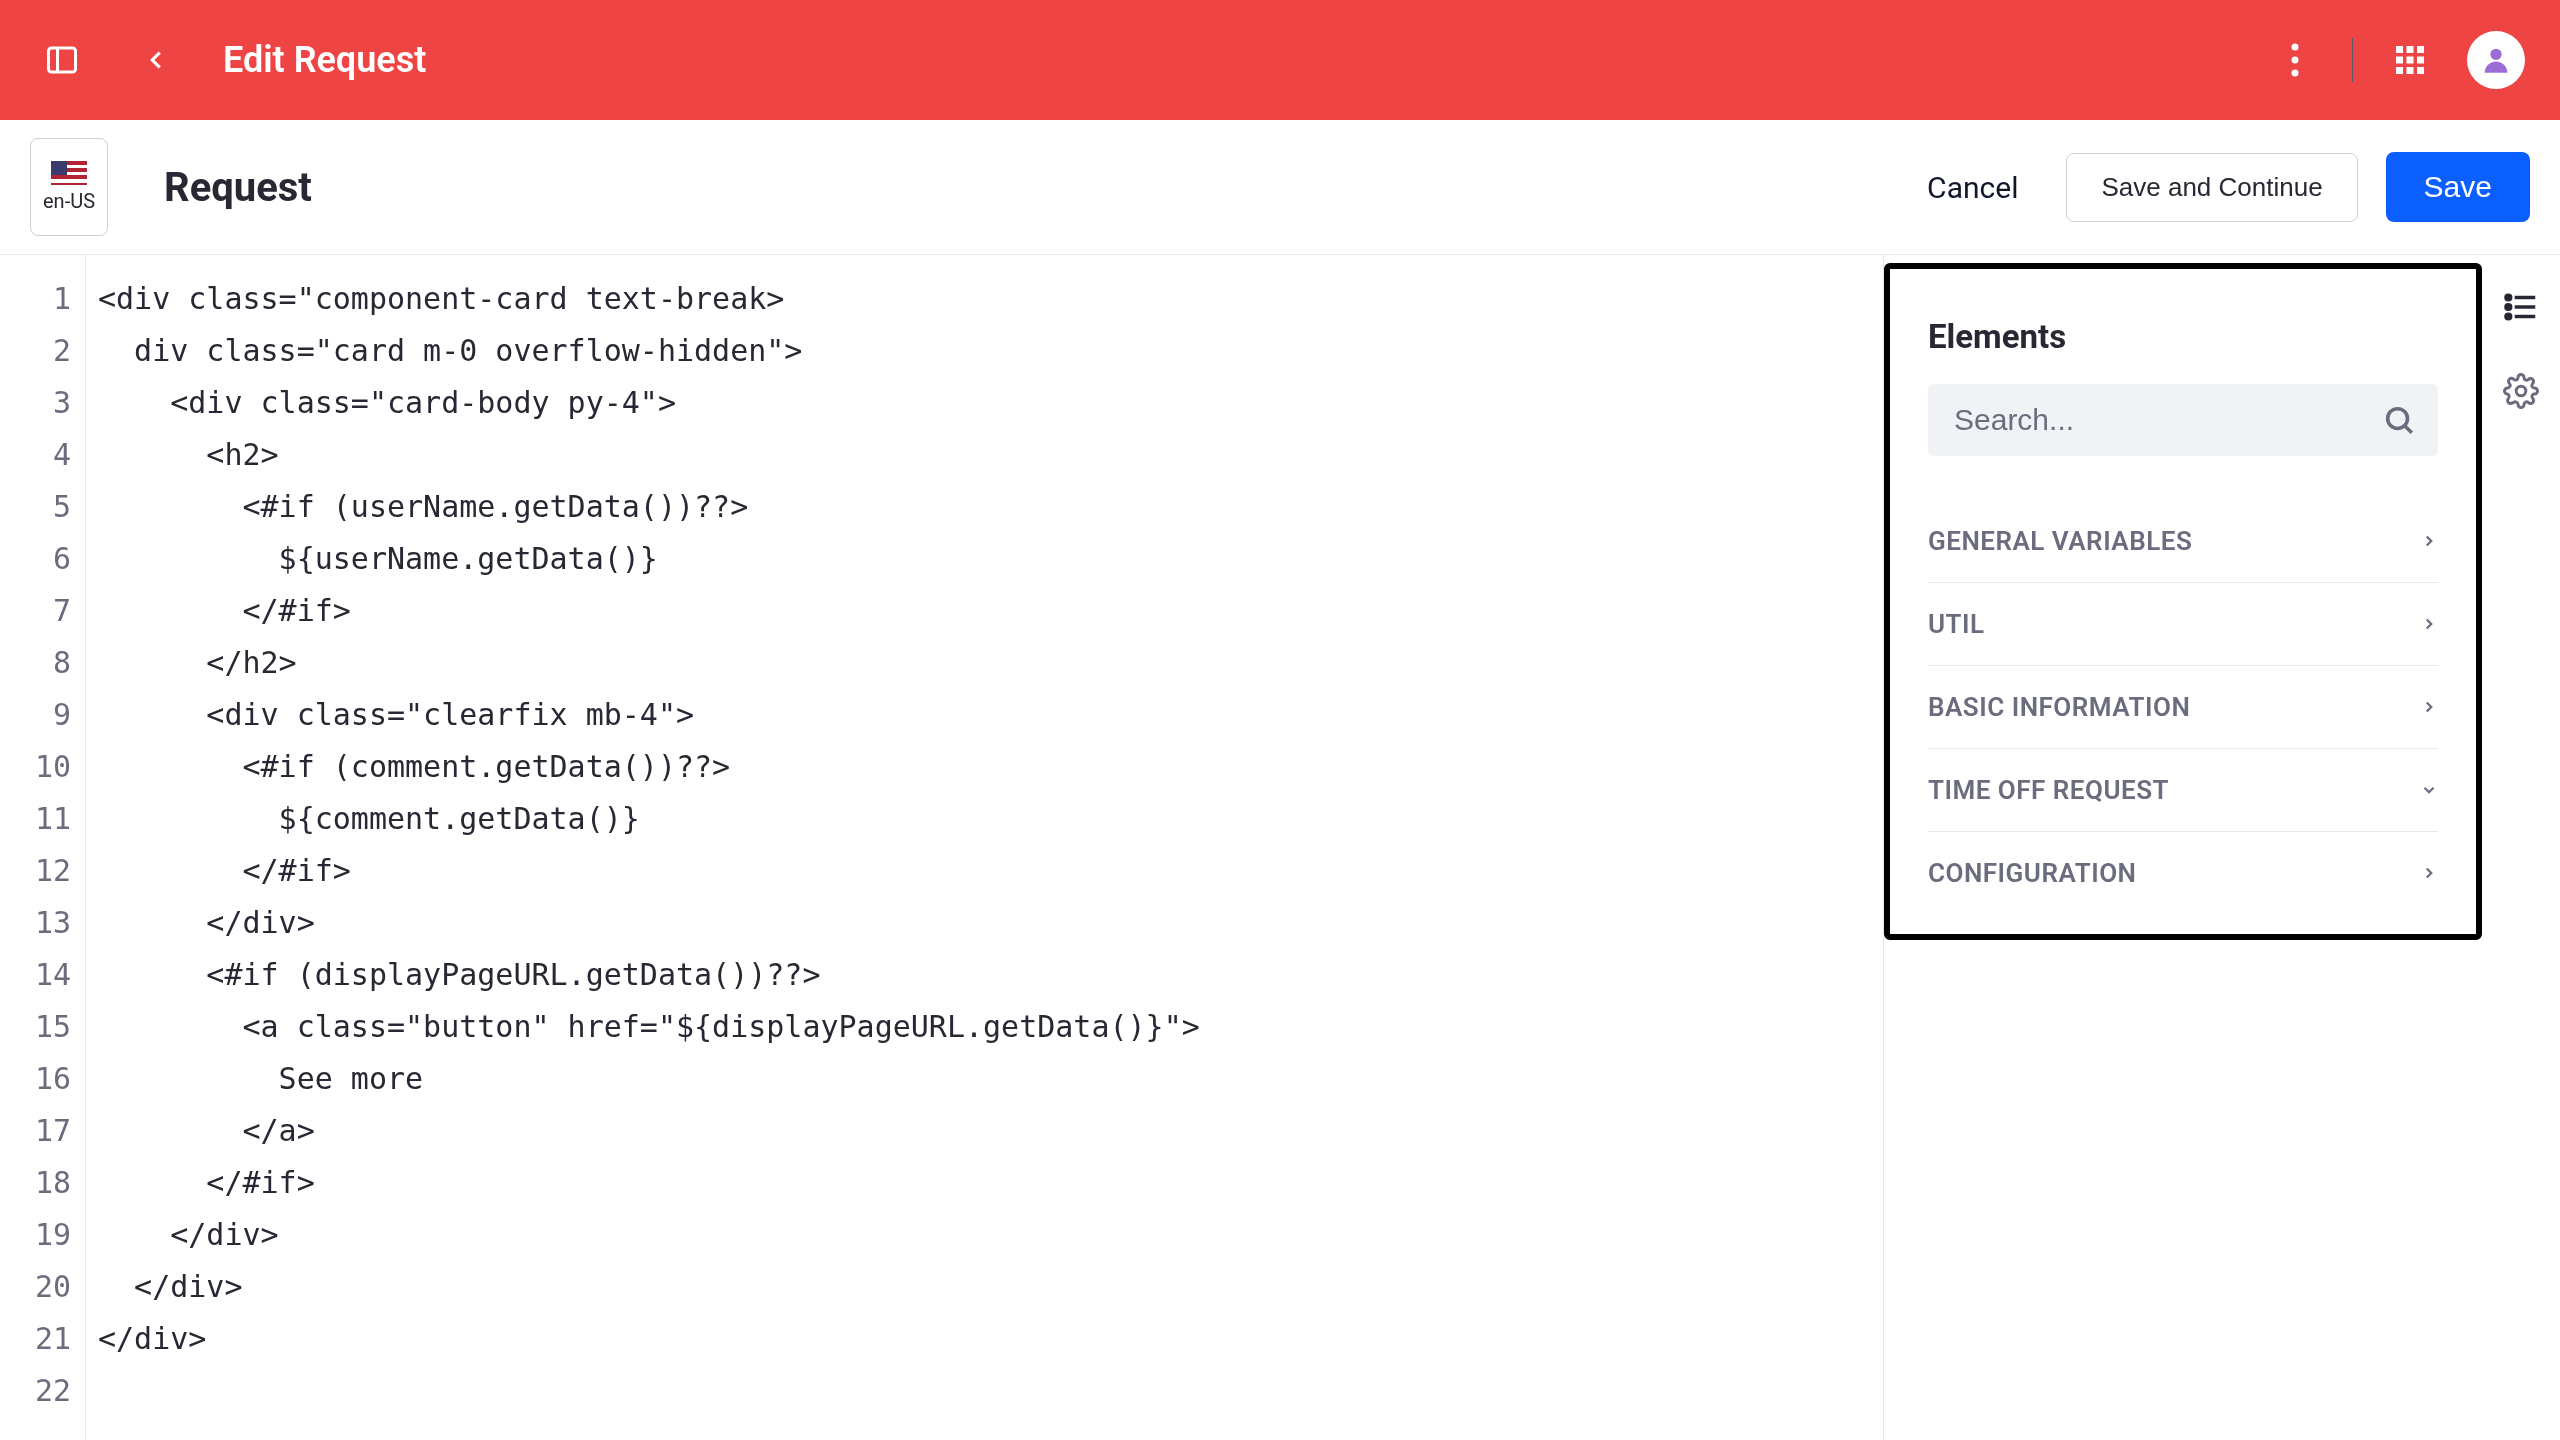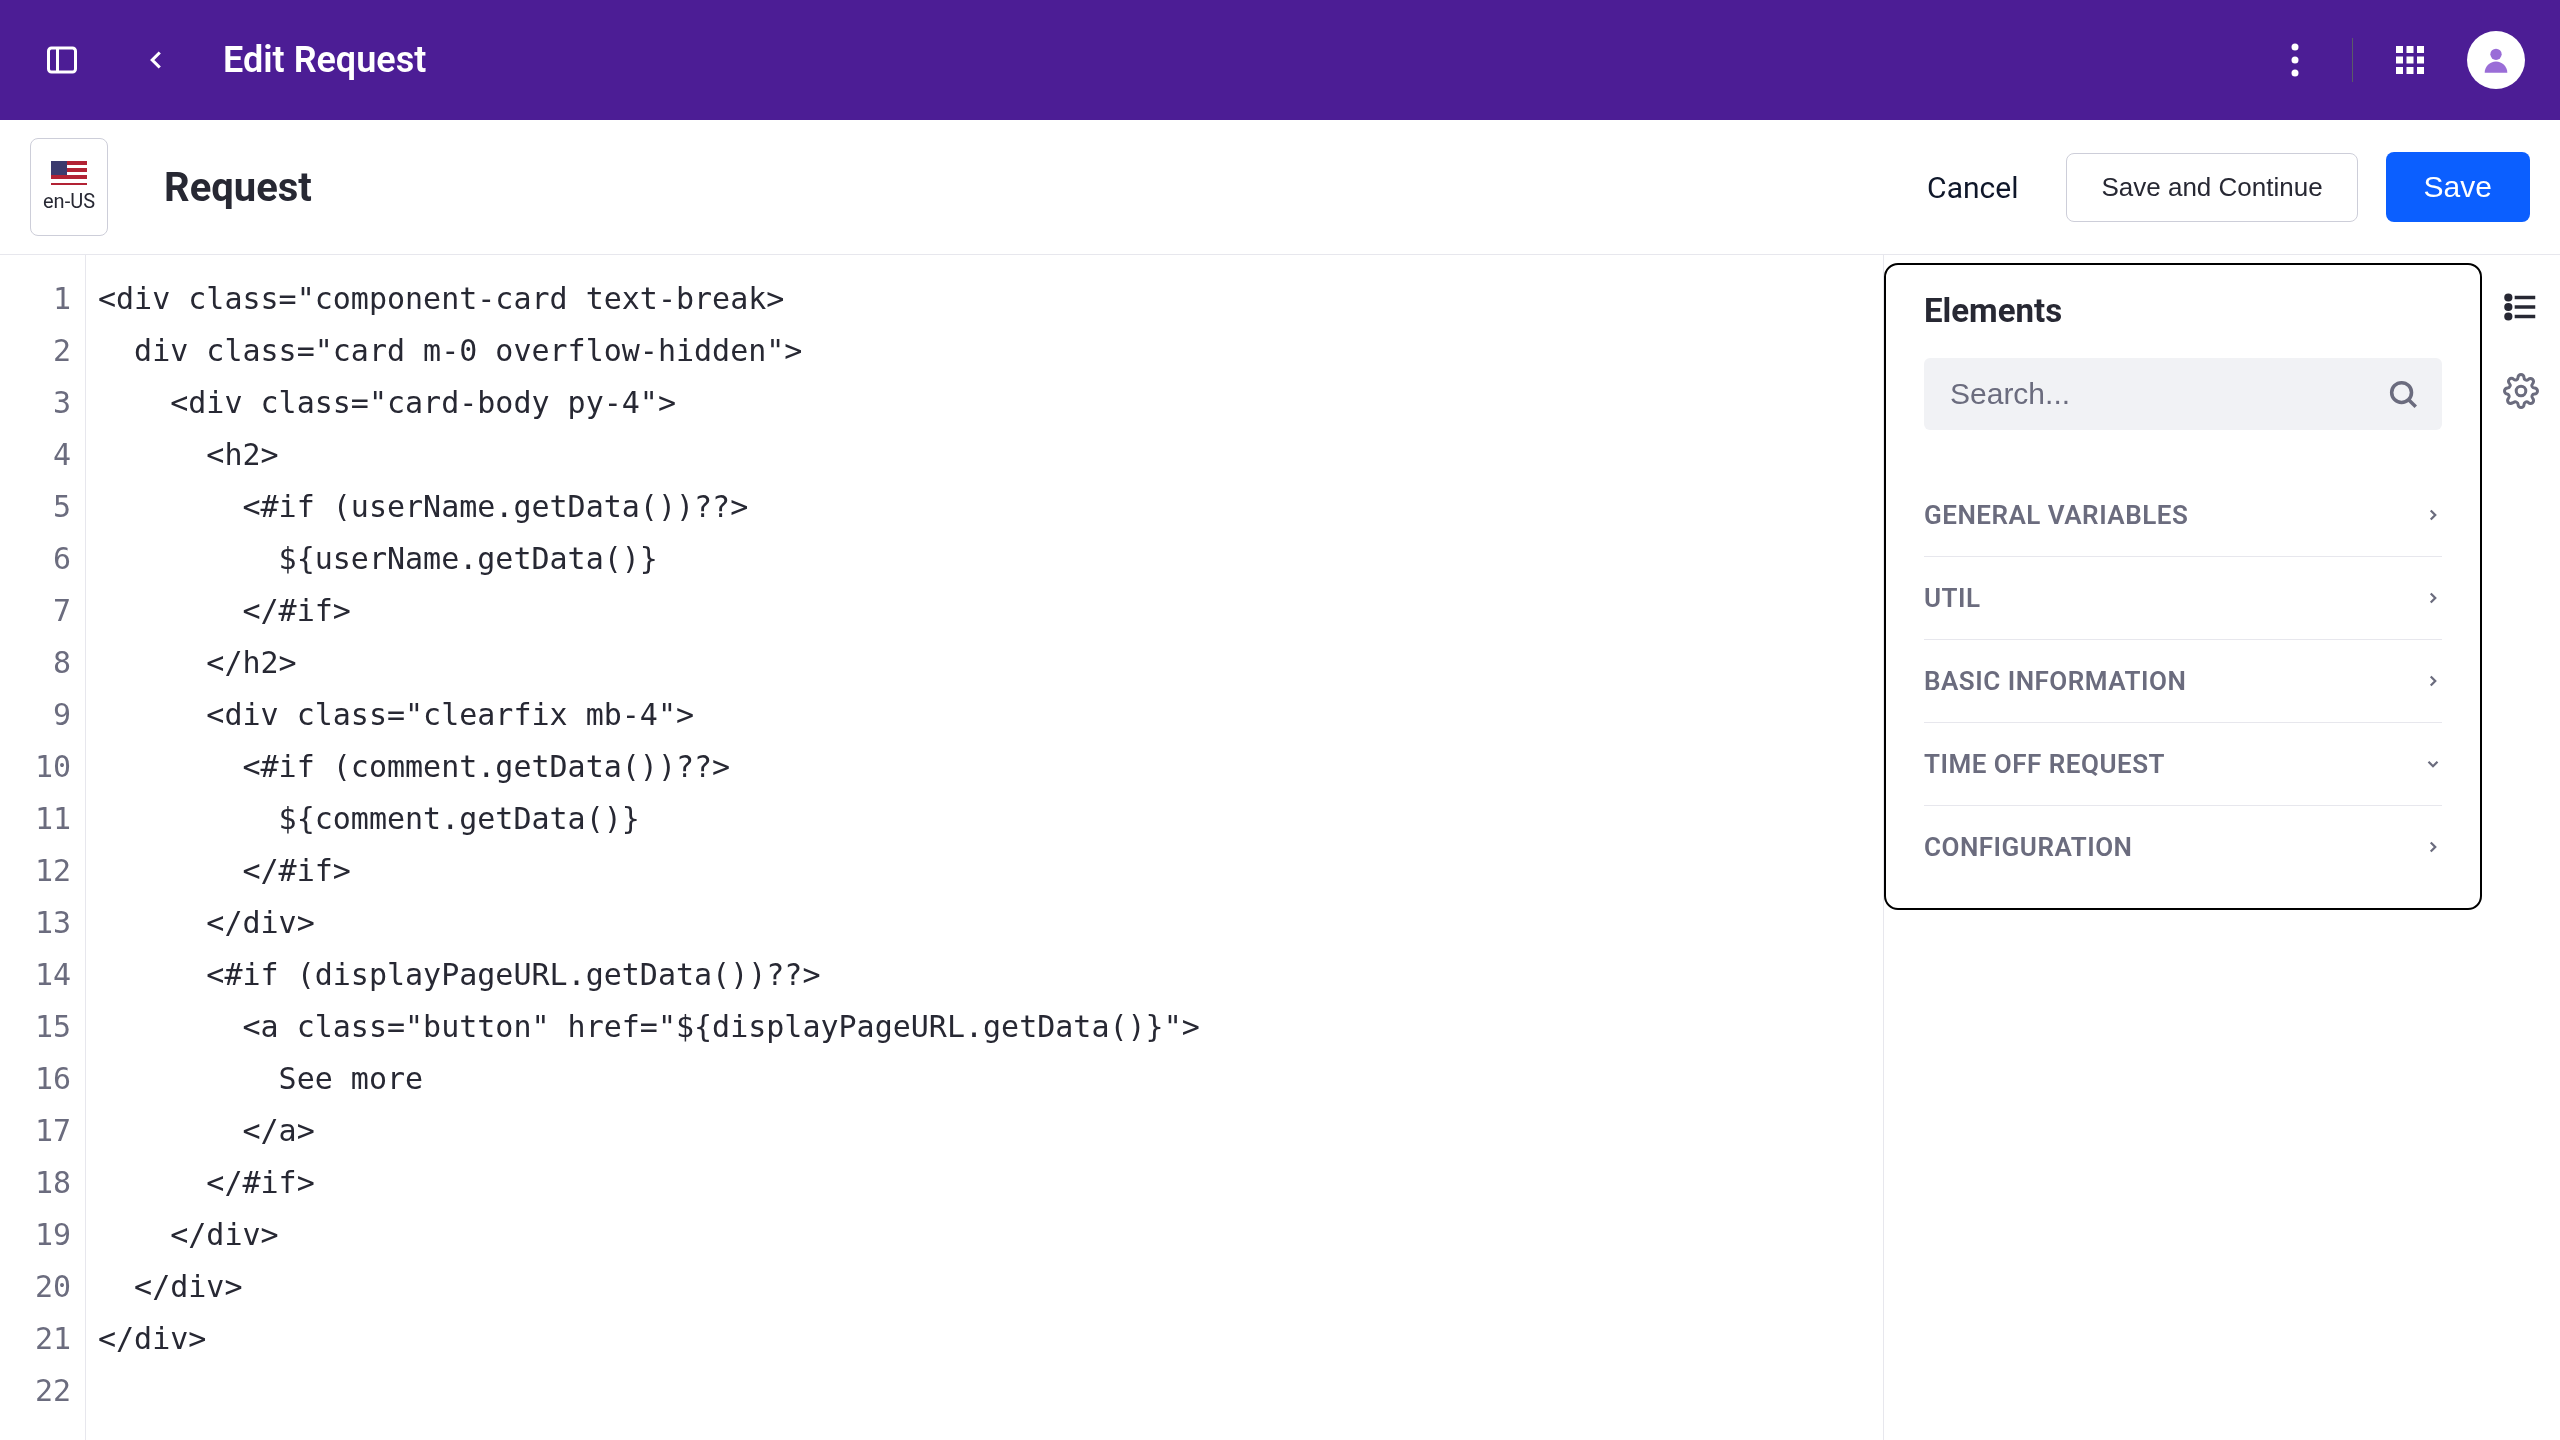--- a/index.html
+++ b/index.html
@@ -1,19 +1,19 @@
 <!DOCTYPE html>
 <html><head>
 <meta charset="utf-8">
 <style>
 * { margin: 0; padding: 0; box-sizing: border-box; }
 body { font-family: -apple-system, BlinkMacSystemFont, "Segoe UI", Roboto, Helvetica, Arial, sans-serif; background: #fff; width: 2560px; height: 1440px; overflow: hidden; }
 
 
-.topbar { background: #4c1d95; height: 120px; display: flex; align-items: center; padding: 0 35px; color: #fff; }
+.topbar { background: #ef4444; height: 120px; display: flex; align-items: center; padding: 0 35px; color: #fff; }
 .topbar-left { display: flex; align-items: center; gap: 40px; }
 .icon-btn { width: 54px; height: 54px; display: flex; align-items: center; justify-content: center; cursor: pointer; border-radius: 6px; }
 .topbar-title { font-size: 36px; font-weight: 600; }
 .topbar-right { margin-left: auto; display: flex; align-items: center; gap: 30px; }
 .topbar-sep { width: 1px; height: 44px; background: #5a5b66; }
 .avatar { width: 58px; height: 58px; border-radius: 50%; background: #fff; display: flex; align-items: center; justify-content: center; }
 
 
 .subheader { height: 135px; display: flex; align-items: center; padding: 0 30px; border-bottom: 1px solid #e7e7ed; }
 .locale-chip { width: 78px; height: 98px; border: 1px solid #cdced9; border-radius: 8px; display: flex; flex-direction: column; align-items: center; justify-content: center; gap: 4px; margin-right: 56px; }
@@ -29,21 +29,21 @@
 
 .main { display: flex; height: calc(1440px - 120px - 135px); }
 .editor-pane { flex: 1; display: flex; border-right: 1px solid #e7e7ed; overflow: hidden; }
 .gutter { width: 86px; background: #fff; text-align: right; padding-top: 18px; color: #6b6c7e; font-family: "SF Mono", Menlo, Monaco, Consolas, monospace; font-size: 30px; line-height: 52px; border-right: 1px solid #e7e7ed; padding-right: 14px; }
 .code { flex: 1; padding: 18px 12px; font-family: "SF Mono", Menlo, Monaco, Consolas, monospace; font-size: 30px; line-height: 52px; color: #272833; white-space: pre; }
 
 
 .side-strip { width: 78px; display: flex; flex-direction: column; align-items: center; padding-top: 30px; gap: 40px; }
 .side-ic { width: 44px; height: 44px; display: flex; align-items: center; justify-content: center; }
 
-.elements-panel { width: 598px; border: 2px solid #000000; border-radius: 14px; margin-top: 8px; margin-bottom: 30px; padding: 26px 38px 20px 38px; background: #fff; align-self: flex-start; }
+.elements-panel { width: 598px; border: 6px solid #000000; border-radius: 6px; margin-top: 8px; margin-bottom: 30px; padding: 48px 38px 20px 38px; background: #fff; align-self: flex-start; }
 .elements-title { font-size: 33px; font-weight: 700; color: #272833; margin-bottom: 28px; }
 .search-wrap { position: relative; margin-bottom: 44px; }
 .search-input { width: 100%; height: 72px; background: #f1f2f5; border: none; border-radius: 6px; padding: 0 26px; font-size: 30px; color: #6b6c7e; }
 .search-input::placeholder { color: #6b6c7e; }
 .search-ic { position: absolute; right: 22px; top: 50%; transform: translateY(-50%); }
 
 .category { display: flex; align-items: center; justify-content: space-between; padding: 26px 0; border-bottom: 1px solid #e7e7ed; cursor: pointer; }
 .category-label { font-size: 26px; font-weight: 600; color: #6b6c7e; letter-spacing: 0.5px; }
 .cat-items { padding: 14px 0 8px 28px; }
 .cat-item { font-size: 28px; font-weight: 600; color: #272833; padding: 20px 0; cursor: pointer; }

